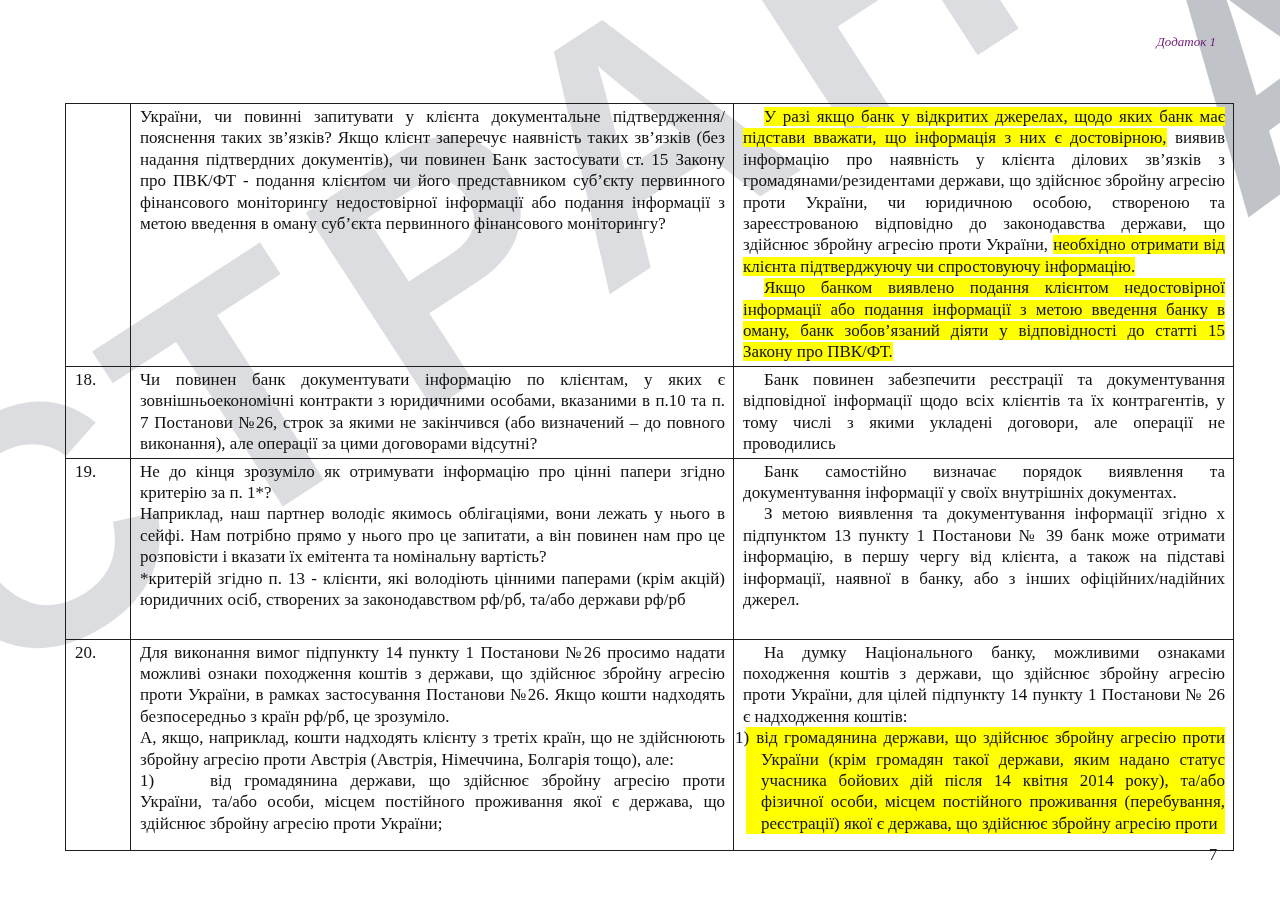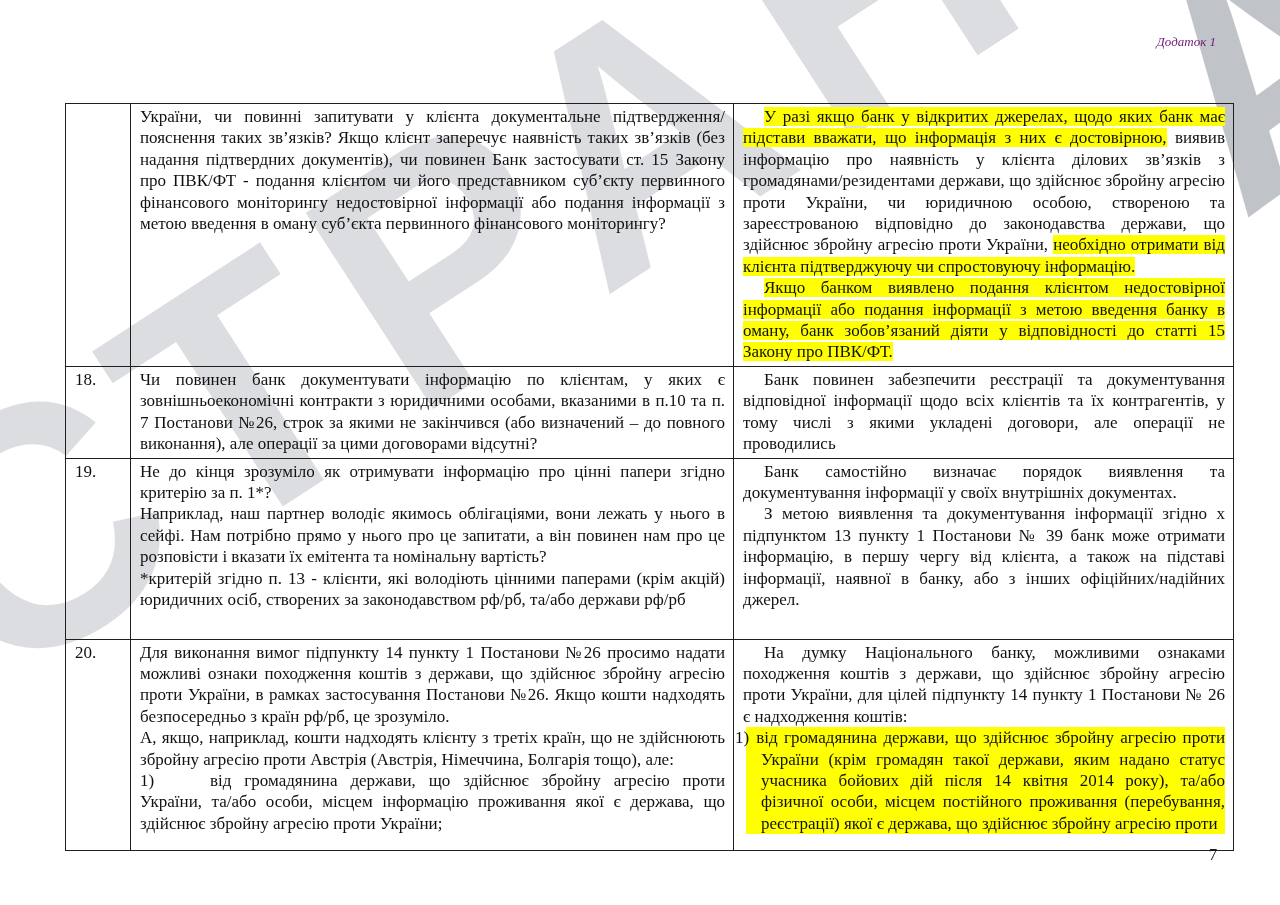--- a/index.html
+++ b/index.html
@@ -150,21 +150,21 @@
           <td class="answer-cell">
             <p class="para indent"><span class="">Банк самостійно визначає порядок виявлення та документування інформації у своїх внутрішніх документах.</span></p>
             <p class="para indent"><span class="">З метою виявлення та документування інформації згідно х підпунктом 13 пункту 1 Постанови № 39 банк може отримати інформацію, в першу чергу від клієнта, а також на підставі інформації, наявної в банку, або з інших офіційних/надійних джерел.</span></p>
           </td>
         </tr>
         <tr class="r3">
           <td class="num-cell">20.</td>
           <td class="question-cell">
             <p class="para plain"><span class="">Для виконання вимог підпункту 14 пункту 1 Постанови №26 просимо надати можливі ознаки походження коштів з держави, що здійснює збройну агресію проти України, в рамках застосування Постанови №26. Якщо кошти надходять безпосередньо з країн рф/рб, це зрозуміло.</span></p>
             <p class="para plain"><span class="">А, якщо, наприклад, кошти надходять клієнту з третіх країн, що не здійснюють збройну агресію проти Австрія (Австрія, Німеччина, Болгарія тощо), але:</span></p>
-            <p class="para tab-list"><span class="marker">1)</span><span class="">від громадянина держави, що здійснює збройну агресію проти України, та/або особи, місцем інформацію проживання якої є держава, що здійснює збройну агресію проти України;</span></p>
+            <p class="para tab-list"><span class="marker">1)</span><span class="">від громадянина держави, що здійснює збройну агресію проти України, та/або особи, місцем постійного проживання якої є держава, що здійснює збройну агресію проти України;</span></p>
           </td>
           <td class="answer-cell">
             <p class="para indent"><span class="">На думку Національного банку, можливими ознаками походження коштів з держави, що здійснює збройну агресію проти України, для цілей підпункту 14 пункту 1 Постанови № 26 є надходження коштів:</span></p>
             <p class="para hang-list hl-block"><span class="marker">1)</span><span class="">від громадянина держави, що здійснює збройну агресію проти України (крім громадян такої держави, яким надано статус учасника бойових дій після 14 квітня 2014 року), та/або фізичної особи, місцем постійного проживання (перебування, реєстрації) якої є держава, що здійснює збройну агресію проти</span></p>
           </td>
         </tr>
       </tbody>
   </table>
 
   <div class="page-number">7</div>

